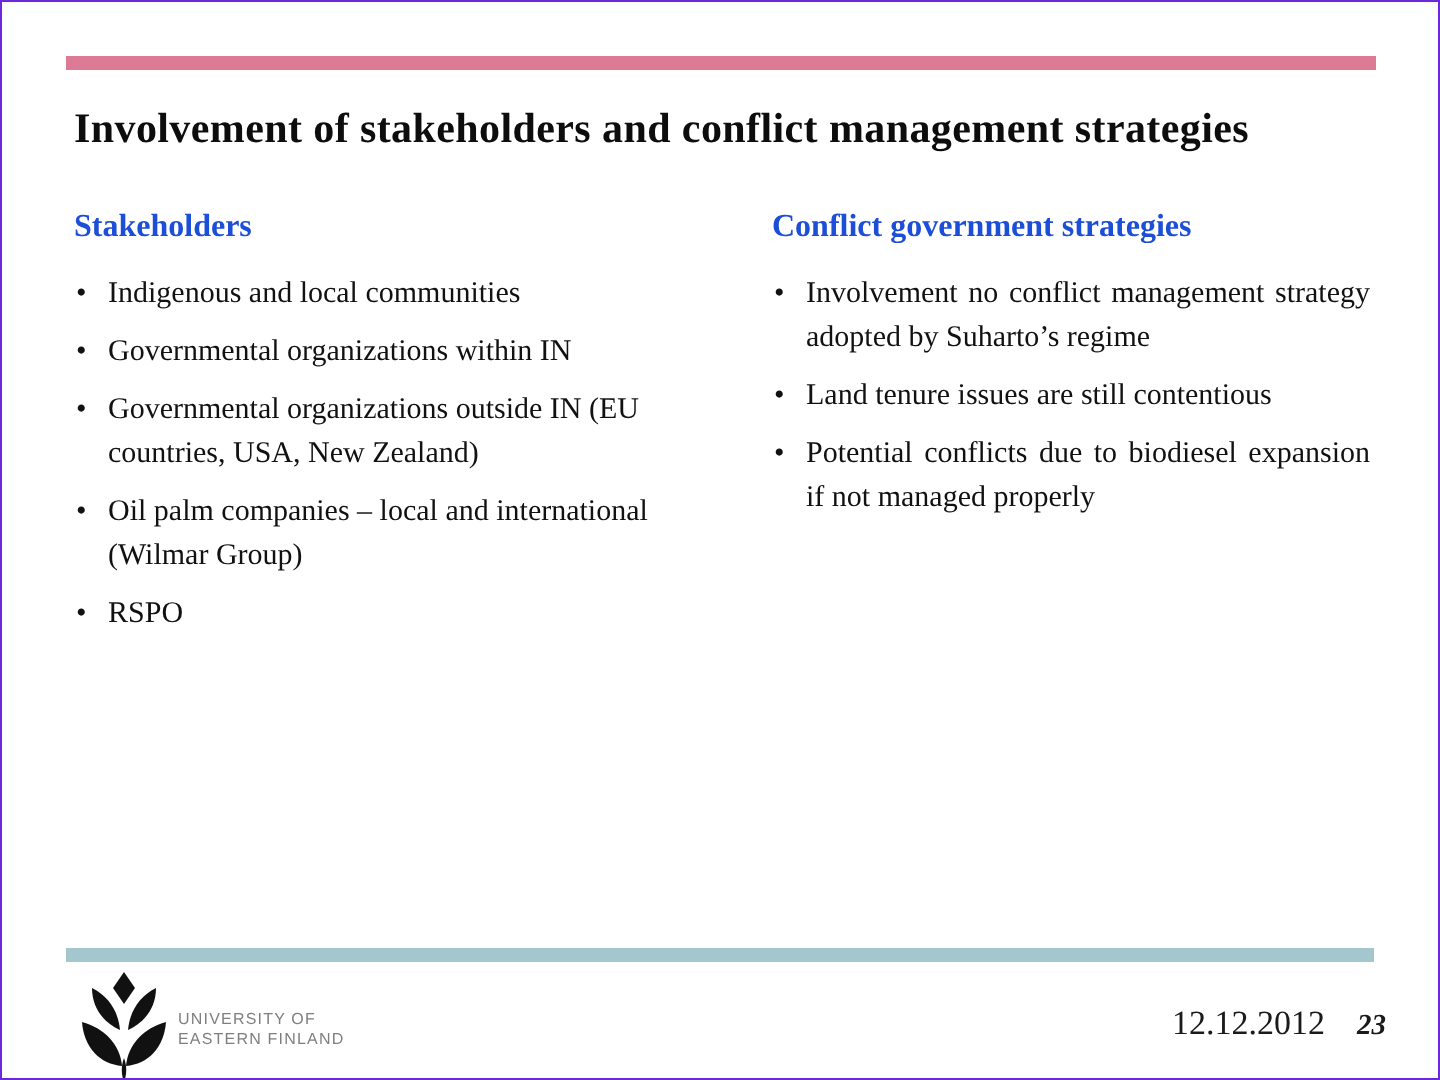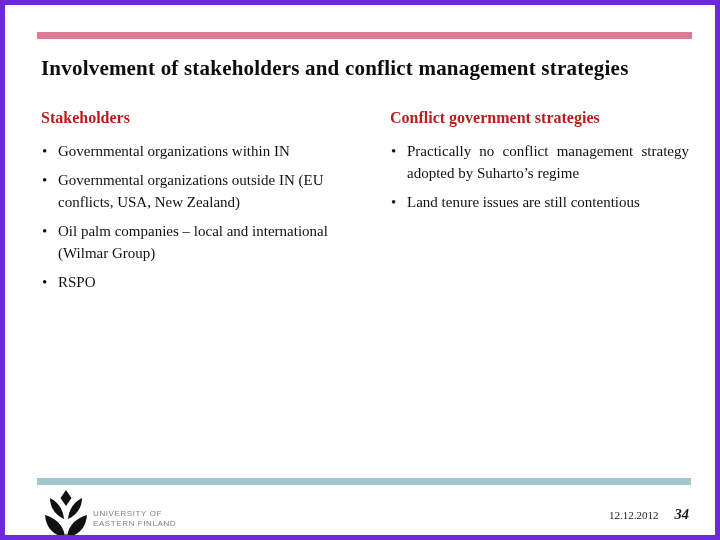--- a/index.html
+++ b/index.html
@@ -2,21 +2,21 @@
 <html><head>
 <meta charset="utf-8">
 <style>
   html, body { margin: 0; padding: 0; background: #ffffff; }
   .slide {
     position: relative;
     width: 720px;
     height: 540px;
     background: #ffffff;
     box-sizing: border-box;
-    border: 5px solid #6d28d9;
+    border: 1px solid #6d28d9;
     font-family: "Liberation Serif", serif;
     color: #111111;
     overflow: hidden;
   }
   .top-bar {
     position: absolute;
     left: 32px; top: 27px;
     width: 655px; height: 7px;
     background: #dd7a96;
   }
@@ -30,21 +30,21 @@
     line-height: 26px;
     color: #0d0d0d;
   }
   .column { position: absolute; top: 104px; }
   .column-left  { left: 36px;  width: 320px; }
   .column-right { left: 385px; width: 299px; }
   .column-header {
     font-size: 16px;
     font-weight: bold;
     margin: 0 0 13px 0;
-    color: #b91c1c;
+    color: #1d4ed8;
   }
   ul.bullets { list-style: none; margin: 0; padding: 0; }
   ul.bullets li {
     position: relative;
     padding-left: 17px;
     margin-bottom: 7px;
     font-size: 15px;
     line-height: 22px;
   }
   ul.bullets li::before {
@@ -77,21 +77,21 @@
     color: #7f7f7f;
     margin-top: 4px;
   }
   .footer-right {
     position: absolute;
     right: 26px; top: 501px;
     display: flex;
     align-items: baseline;
   }
   .footer-date {
-    font-size: 11px;
+    font-size: 17px;
     color: #1a1a1a;
   }
   .footer-page {
     margin-left: 16px;
     font-size: 14.5px;
     font-weight: bold;
     font-style: italic;
     color: #1a1a1a;
   }
 </style>
@@ -100,32 +100,34 @@
 
 <div class="slide">
 
   <div class="top-bar"></div>
 
   <div class="slide-title">Involvement of stakeholders and conflict management strategies</div>
 
   <div class="column column-left">
     <div class="column-header">Stakeholders</div>
     <ul class="bullets">
+      <li>Indigenous and local communities</li>
       <li>Governmental organizations within IN</li>
-      <li>Governmental organizations outside IN (EU conflicts, USA, New Zealand)</li>
+      <li>Governmental organizations outside IN (EU countries, USA, New Zealand)</li>
       <li>Oil palm companies – local and international (Wilmar Group)</li>
       <li>RSPO</li>
     </ul>
   </div>
 
   <div class="column column-right">
     <div class="column-header">Conflict government strategies</div>
     <ul class="bullets">
-      <li>Practically no conflict management strategy adopted by Suharto’s regime</li>
+      <li>Involvement no conflict management strategy adopted by Suharto’s regime</li>
       <li>Land tenure issues are still contentious</li>
+      <li>Potential conflicts due to biodiesel expansion if not managed properly</li>
     </ul>
   </div>
 
   <div class="footer-bar"></div>
 
   <div class="logo">
     <svg class="logo-icon" viewBox="0 0 42 56" xmlns="http://www.w3.org/2000/svg">
 
       <path d="M21 1 L26.5 9 L21 17 L15.5 9 Z" fill="#111111"></path>
 
@@ -140,16 +142,16 @@
       <path d="M21 44 C22.5 48, 22.5 52, 21 56 C19.5 52, 19.5 48, 21 44 Z" fill="#111111"></path>
     </svg>
     <div class="logo-text">
       <div>UNIVERSITY OF</div>
       <div>EASTERN FINLAND</div>
     </div>
   </div>
 
   <div class="footer-right">
     <span class="footer-date">12.12.2012</span>
-    <span class="footer-page">34</span>
+    <span class="footer-page">23</span>
   </div>
 
 </div>
 
 </body></html>

